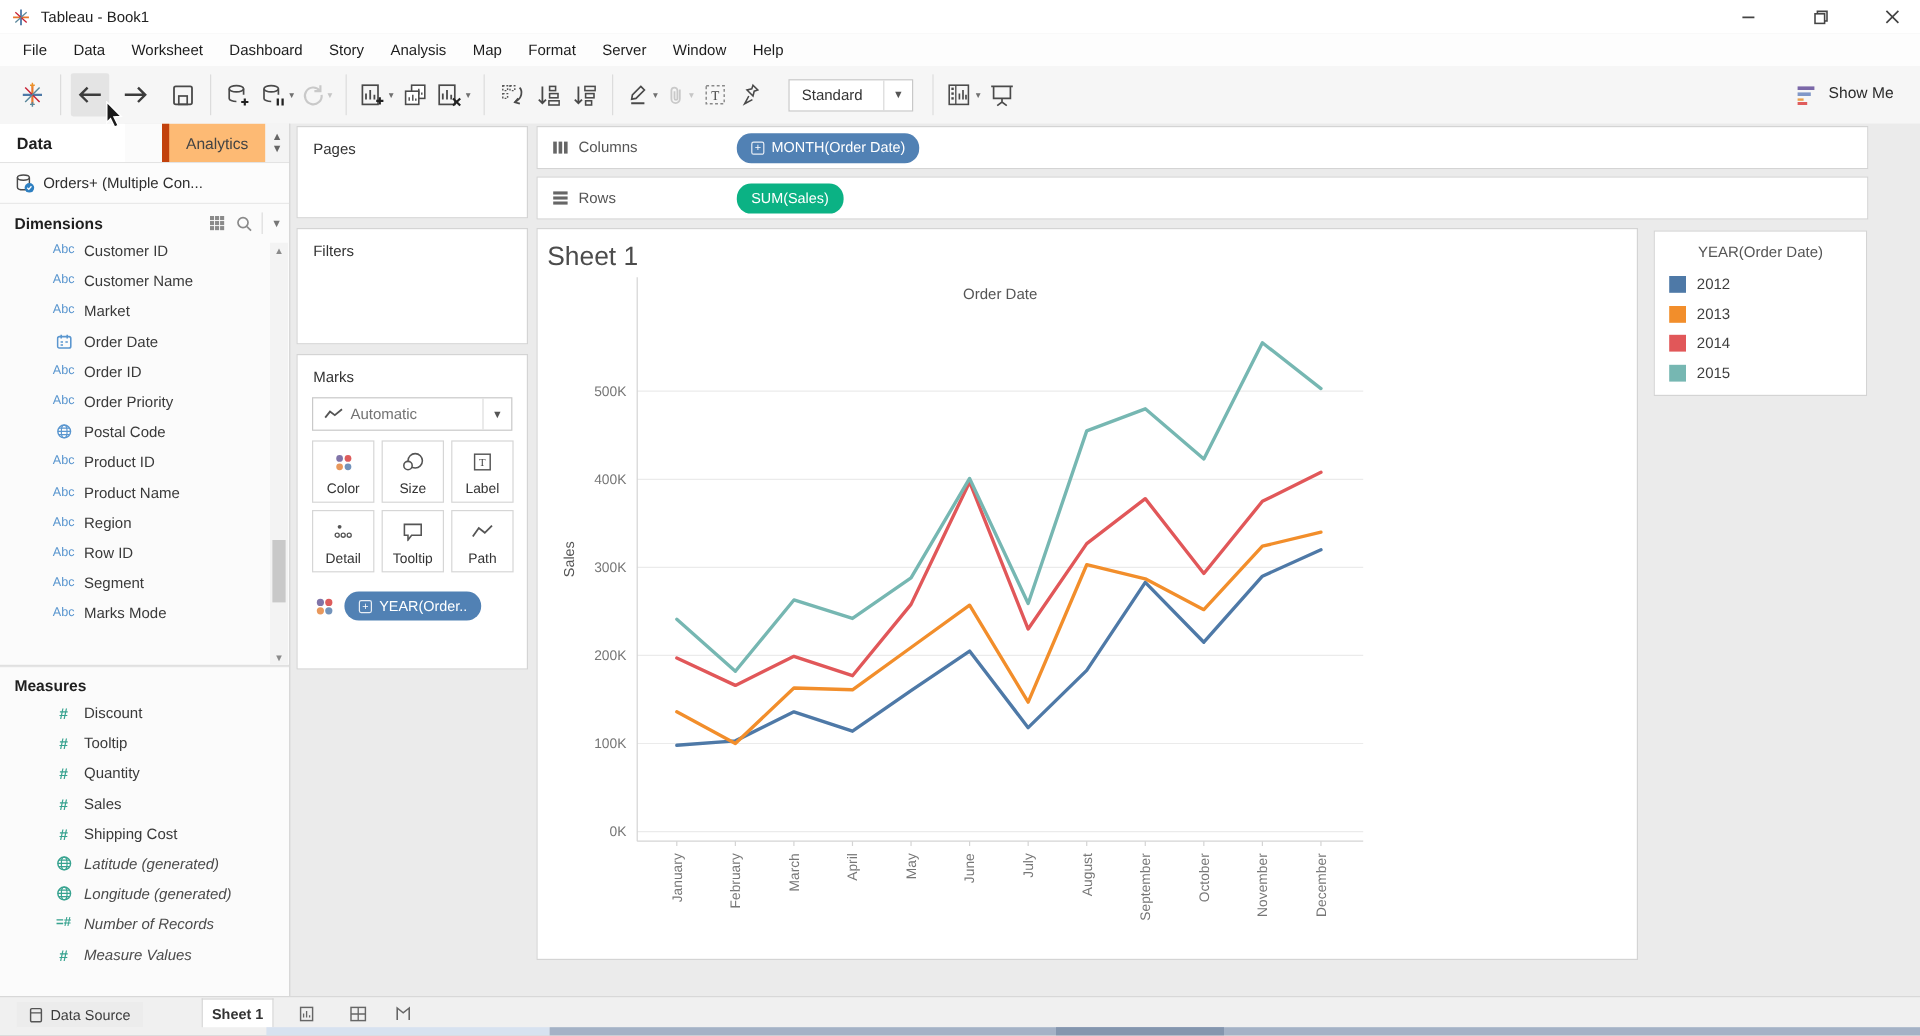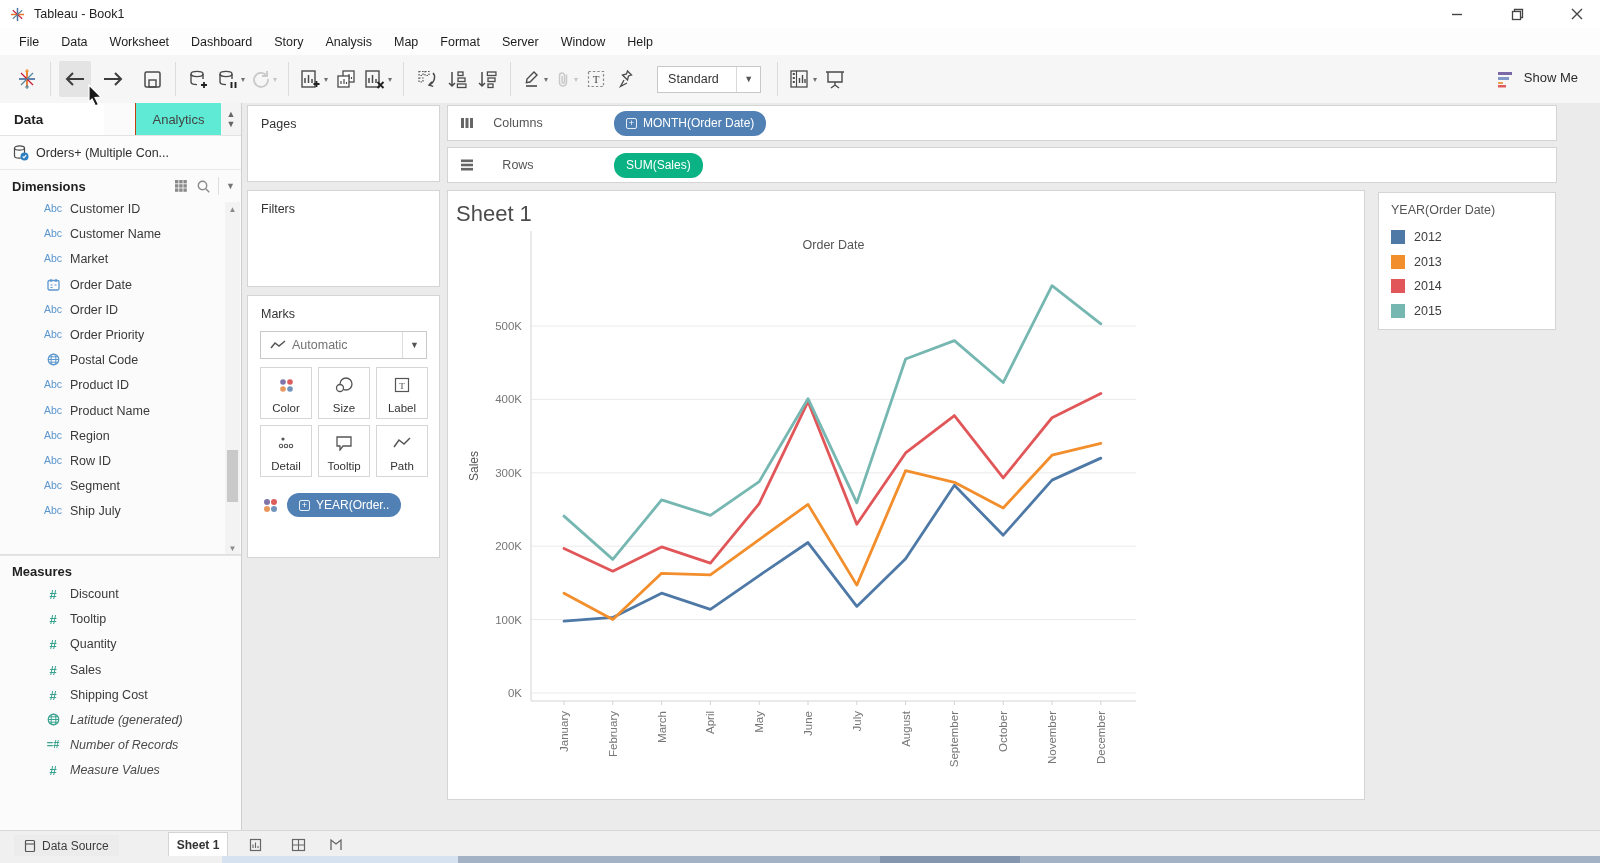--- a/index.html
+++ b/index.html
@@ -31,21 +31,21 @@
   .showme { position:absolute; right:22px; display:flex; gap:8px; }
   .showme span { font-size:13px; color:#2b2b2b; }
 
   
   .main { position:absolute; top:103px; left:0; right:0; height:729px; }
 
   
   .left-panel { position:absolute; left:0; top:0; width:242px; height:729px; background:#fbfbfb; border-right:1px solid #cfcfcf; overflow:hidden; }
   .side-tabs { display:flex; height:33px; border-bottom:1px solid #e3e3e3; }
   .stab-data { width:104px; background:#fff; display:flex; align-items:center; padding-left:14px; font-size:13.5px; font-weight:bold; color:#1f1f1f; }
-  .stab-analytics { flex:1; background:#5eead4; border-left:1px solid #c2410c; display:flex; align-items:center; justify-content:center; font-size:13px; color:#444; position:relative;margin-left:31px; }
+  .stab-analytics { flex:1; background:#fdba74; border-left:6px solid #c2410c; display:flex; align-items:center; justify-content:center; font-size:13px; color:#444; position:relative;margin-left:31px; }
   .stab-updown { width:20px; background:#f4f4f4; display:flex; align-items:center; justify-content:center; color:#666; font-size:9px; }
   .ds-row { height:34px; display:flex; align-items:center; gap:7px; padding-left:12px; border-bottom:1px solid #e9e9e9; background:#fcfcfc; }
   .ds-row span { font-size:12.5px; color:#2e2e2e; }
   .sec-header { height:32px; display:flex; align-items:center; padding-left:12px; font-size:13px; font-weight:bold; color:#1f1f1f; position:relative; }
   .dim-hdr-icons { position:absolute; right:6px; top:0; height:32px; display:flex; align-items:center; gap:7px; color:#7a7a7a; }
   .dim-hdr-icons .vsep { width:1px; height:18px; background:#ddd; }
   .field-list { position:relative; }
   .field-row { height:25.2px; display:flex; align-items:flex-start; padding-left:40px; gap:4px; }
   .field-icn { width:26px; display:flex; justify-content:center; align-items:center; flex:0 0 26px; }
   .fi-abc { font-size:10.5px; letter-spacing:0; }
@@ -73,26 +73,26 @@
   .mbtn .mlab { font-size:11.5px; color:#333; }
   .pillrow { display:flex; align-items:center; gap:8px; margin:16px 0 0 14px; }
   .pill { height:24px; border-radius:12px; display:flex; align-items:center; color:#fff; font-size:12px; padding:0 12px; white-space:nowrap; }
   .pill.blue { background:#5181b4; }
   .pill.green { background:#0bb284; }
   .sqplus { display:inline-flex; width:11px; height:11px; border:1px solid #e8eef5; border-radius:2px; align-items:center; justify-content:center; font-size:9px; line-height:1; margin-right:6px; color:#fff; }
 
   
   .shelf { position:absolute; left:447px; width:1110px; height:36px; background:#fff; border:1px solid #d4d4d4; display:flex; align-items:center; }
   .shelf .sicon { margin:0 8px 0 12px; }
-  .shelf .slabel { font-size:12.5px; color:#555; width:72px;text-align:center; }
+  .shelf .slabel { font-size:12.5px; color:#555; width:72px; }
   .shelf .pill { height:25px; margin-left:60px; }
   .worksheet { position:absolute; left:447px; top:87px; width:918px; height:610px; background:#fff; border:1px solid #d4d4d4; }
   .sheet-title { position:absolute; left:8px; top:10px; font-size:22px; color:#4c4c4c; font-weight:normal; }
   .legend-card { position:absolute; left:1378px; top:89px; width:178px; height:138px; background:#fff; border:1px solid #d4d4d4; padding:10px 0 0 12px; }
-  .legend-title { font-size:12.5px; color:#555; margin-bottom:8px; }
+  .legend-title { font-size:12.5px; color:#555; margin-bottom:8px;margin-left:24px; }
   .legend-item { display:flex; align-items:center; gap:9px; height:24.5px; }
   .legend-sw { width:14px; height:14px; flex:0 0 14px; }
   .legend-lb { font-size:12.5px; color:#3e3e3e; }
 
   
   .tabstrip { position:absolute; top:830px; left:0; right:0; height:26px; background:#f0f0f0; border-top:1px solid #d8d8d8; }
   .ds-tab { position:absolute; left:14px; top:4px; height:22px; display:flex; align-items:center; gap:6px; padding:0 10px; background:#ececec; font-size:12px; color:#3c3c3c; }
   .sheet-tab { position:absolute; left:168px; top:1px; height:25px; width:60px; background:#fff; border:1px solid #d4d4d4; border-bottom:none; display:flex; align-items:center; justify-content:center; font-size:12px; font-weight:bold; color:#333; }
   .newbtn { position:absolute; top:4px; width:26px; height:20px; display:flex; align-items:center; justify-content:center; }
   .bstrip { position:absolute; top:856px; left:0; right:0; height:7px; background:#f0f0f0; }
@@ -435,21 +435,21 @@
             <div class="field-row">
        <span class="field-icn">
                 <span class="fi-abc">Abc</span>
               </span>
        <span class="field-label">Segment</span>
      </div>
             <div class="field-row">
        <span class="field-icn">
                 <span class="fi-abc">Abc</span>
               </span>
-       <span class="field-label">Ship July</span>
+       <span class="field-label">Marks Mode</span>
      </div>
           </div>
         <div class="vscroll">
           <div class="arr" style="top:0">▲</div>
           <div class="thumb" style="top:248px;height:52px"></div>
           <div class="arr" style="bottom:0">▼</div>
         </div>
       </div>
       <div class="sec-header meas-hdr">
         <span>Measures</span>
@@ -487,20 +487,30 @@
      </div>
           <div class="field-row">
        <span class="field-icn globe" style="color: rgb(56, 163, 144);">
               <svg width="13" height="13" viewBox="0 0 13 13">
                 <circle cx="6.5" cy="6.5" r="5.3" fill="none" stroke="currentColor" stroke-width="1.2"></circle>
                 <ellipse cx="6.5" cy="6.5" rx="2.4" ry="5.3" fill="none" stroke="currentColor" stroke-width="1"></ellipse>
                 <path d="M1.2 6.5h10.6M2 3.8h9M2 9.2h9" stroke="currentColor" stroke-width="1"></path>
               </svg>
             </span>
        <span class="field-label it">Latitude (generated)</span>
+     </div>
+          <div class="field-row">
+       <span class="field-icn globe" style="color: rgb(56, 163, 144);">
+              <svg width="13" height="13" viewBox="0 0 13 13">
+                <circle cx="6.5" cy="6.5" r="5.3" fill="none" stroke="currentColor" stroke-width="1.2"></circle>
+                <ellipse cx="6.5" cy="6.5" rx="2.4" ry="5.3" fill="none" stroke="currentColor" stroke-width="1"></ellipse>
+                <path d="M1.2 6.5h10.6M2 3.8h9M2 9.2h9" stroke="currentColor" stroke-width="1"></path>
+              </svg>
+            </span>
+       <span class="field-label it">Longitude (generated)</span>
      </div>
           <div class="field-row">
        <span class="field-icn">
               <span class="fi-hash" style="font-size:11px">=#</span>
             </span>
        <span class="field-label it">Number of Records</span>
      </div>
           <div class="field-row">
        <span class="field-icn">
               <span class="fi-hash">#</span>

